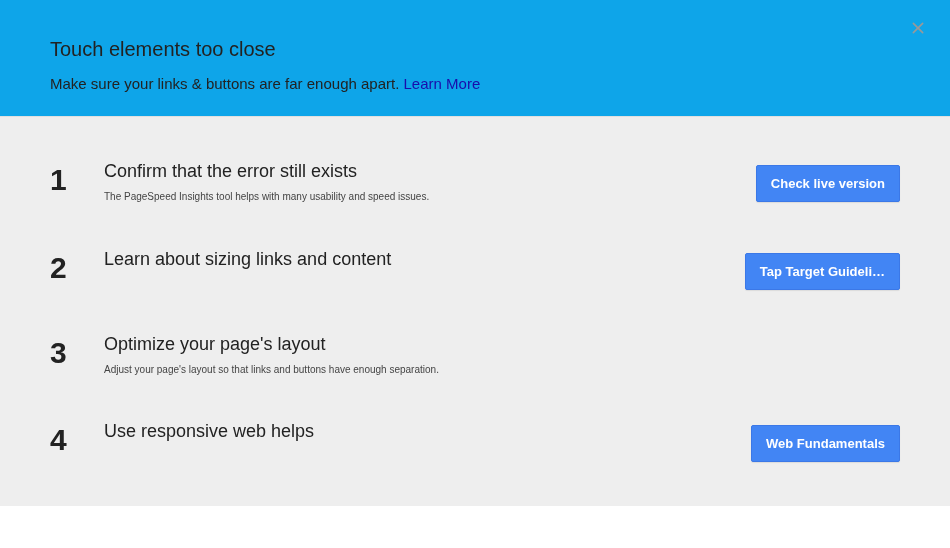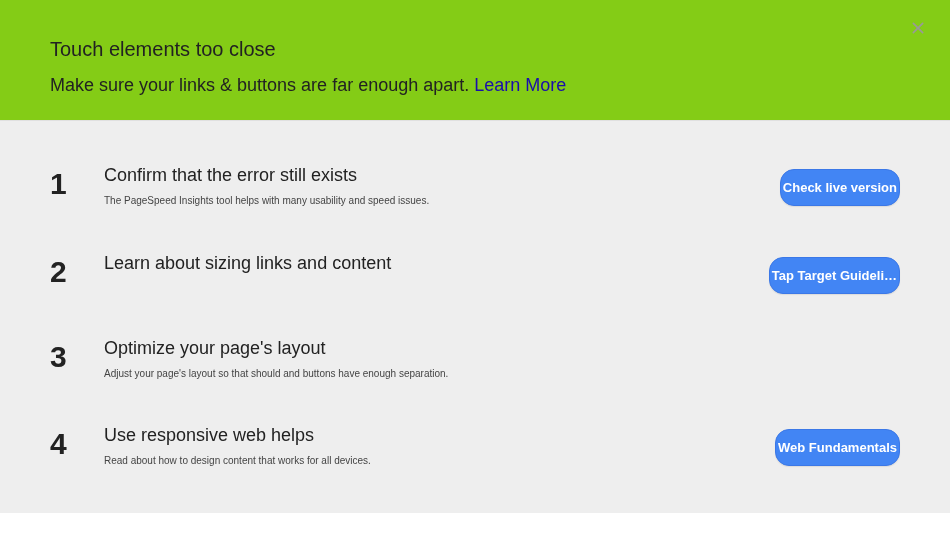--- a/index.html
+++ b/index.html
@@ -6,31 +6,31 @@
     body {
       font-family: Arial, "Helvetica Neue", Helvetica, sans-serif;
       width: 950px;
       height: 548px;
       background: #fff;
       color: #222;
       overflow: hidden;
     }
     .header {
       padding: 38px 50px 24px 50px;
-      background: #84cc16;
+      background: #0ea5e9;
       position: relative;
     }
     .header h1 {
       font-size: 20px;
       font-weight: 400;
       color: #222;
       margin-bottom: 14px;
     }
     .header p {
-      font-size: 18px;
+      font-size: 15px;
       color: #222;
     }
     .header a.learn-more {
       color: #1a0dab;
       text-decoration: none;
       cursor: pointer;
     }
     .close-btn {
       position: absolute;
       top: 18px;
@@ -84,22 +84,22 @@
       display: flex;
       justify-content: flex-end;
       padding-top: 4px;
     }
     .btn {
       display: inline-block;
       background: #4285f4;
       color: #fff;
       font-size: 13px;
       font-weight: 700;
-      padding: 10px 2px;
-      border-radius: 14px;
+      padding: 10px 14px;
+      border-radius: 2px;
       border: 1px solid #3b78e7;
       cursor: pointer;
       text-align: center;
       white-space: nowrap;
       overflow: hidden;
       text-overflow: ellipsis;
       max-width: 160px;
       box-shadow: 0 1px 1px rgba(0,0,0,0.08);
       font-family: inherit;
     }
@@ -140,29 +140,28 @@
     </div>
     <div class="step-action">
       <button class="btn">Tap Target Guideli…</button>
     </div>
   </div>
 
   <div class="step">
     <div class="step-num">3</div>
     <div class="step-body">
       <div class="step-title">Optimize your page's layout</div>
-      <div class="step-desc">Adjust your page's layout so that should and buttons have enough separation.</div>
+      <div class="step-desc">Adjust your page's layout so that links and buttons have enough separation.</div>
     </div>
     <div class="step-action"></div>
   </div>
 
   <div class="step">
     <div class="step-num">4</div>
     <div class="step-body">
       <div class="step-title">Use responsive web helps</div>
-      <div class="step-desc">Read about how to design content that works for all devices.</div>
     </div>
     <div class="step-action">
       <button class="btn">Web Fundamentals</button>
     </div>
   </div>
 
 </div>
 
 </body></html>

